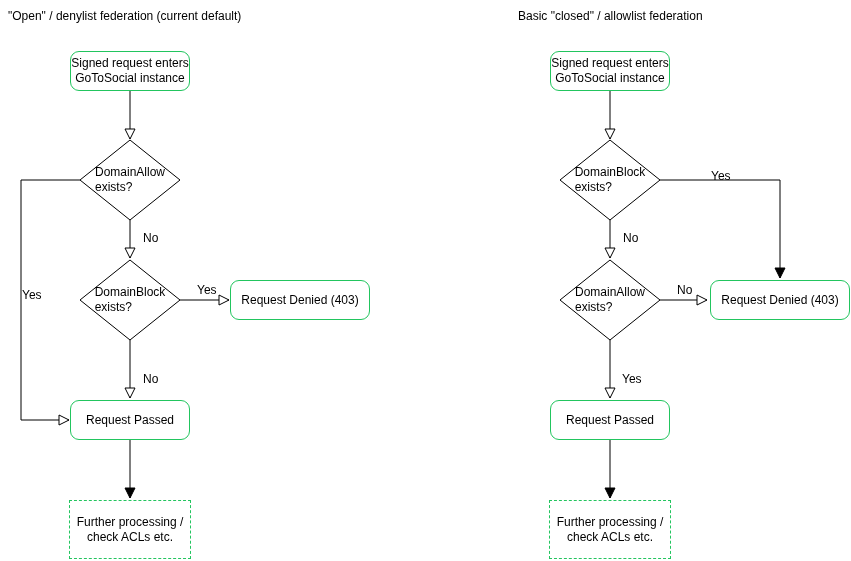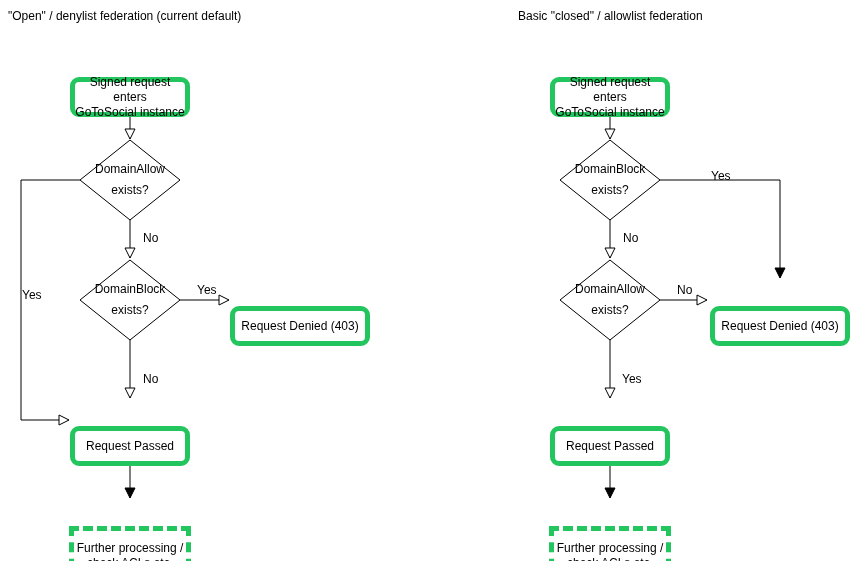--- a/index.html
+++ b/index.html
@@ -11,40 +11,38 @@
     background: #ffffff;
     font-family: "Liberation Sans", sans-serif;
     font-size: 12px;
     color: #000000;
     overflow: hidden;
   }
   .edges { position: absolute; left: 0; top: 0; width: 851px; height: 561px; }
   .title { position: absolute; white-space: nowrap; line-height: 14px; }
   .node {
     position: absolute;
-    border: 5px solid #22c55e;
+    border: 1px solid #22c55e;
     background: #ffffff;
     display: flex;
     align-items: center;
     justify-content: center;
     text-align: center;
     white-space: pre-line;
     line-height: 15px;
-    margin-top: 26px;
   }
   .rounded { border-radius: 9px; }
   .dashed { border-style: dashed; }
   .dtext {
     position: absolute;
     display: flex;
     align-items: center;
     justify-content: center;
-    text-align: center;
     white-space: pre-line;
-    line-height: 21px;
+    line-height: 15px;
   }
   .elabel { position: absolute; line-height: 13px; white-space: nowrap; text-align: right; }
 </style>
 </head>
 <body>
 
 <div class="canvas">
 
   <svg class="edges" width="851" height="561" viewBox="0 0 851 561" xmlns="http://www.w3.org/2000/svg">
     <defs>

